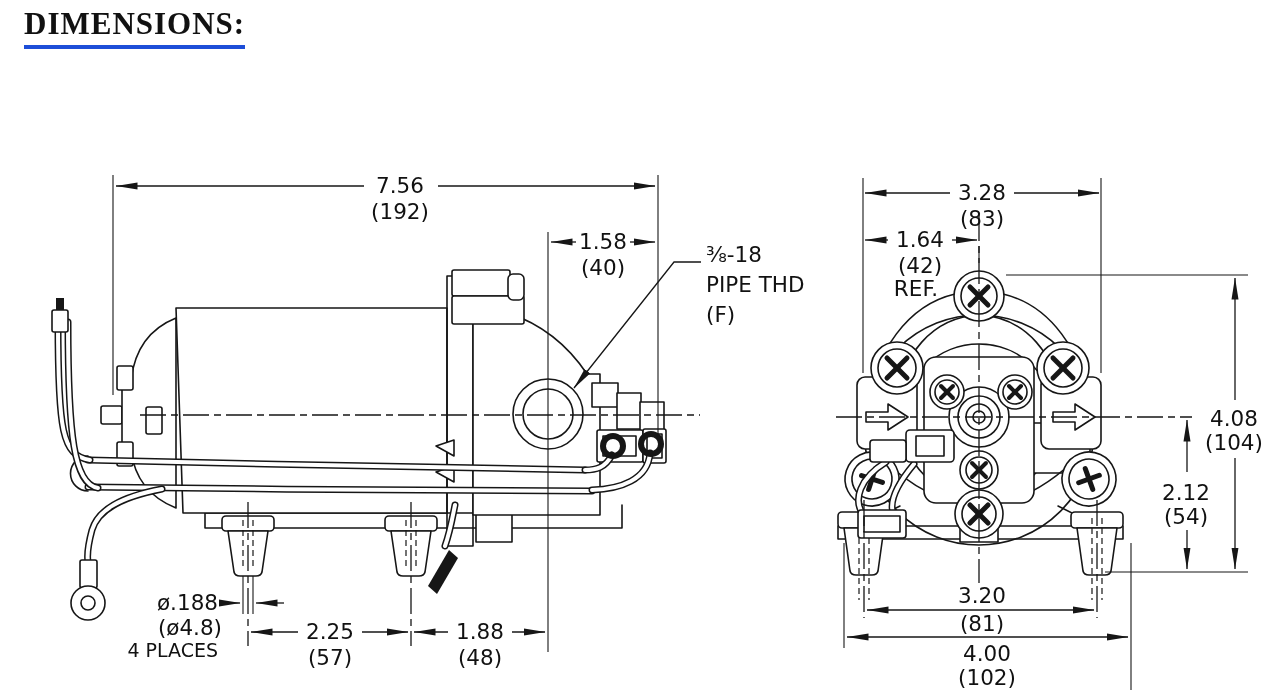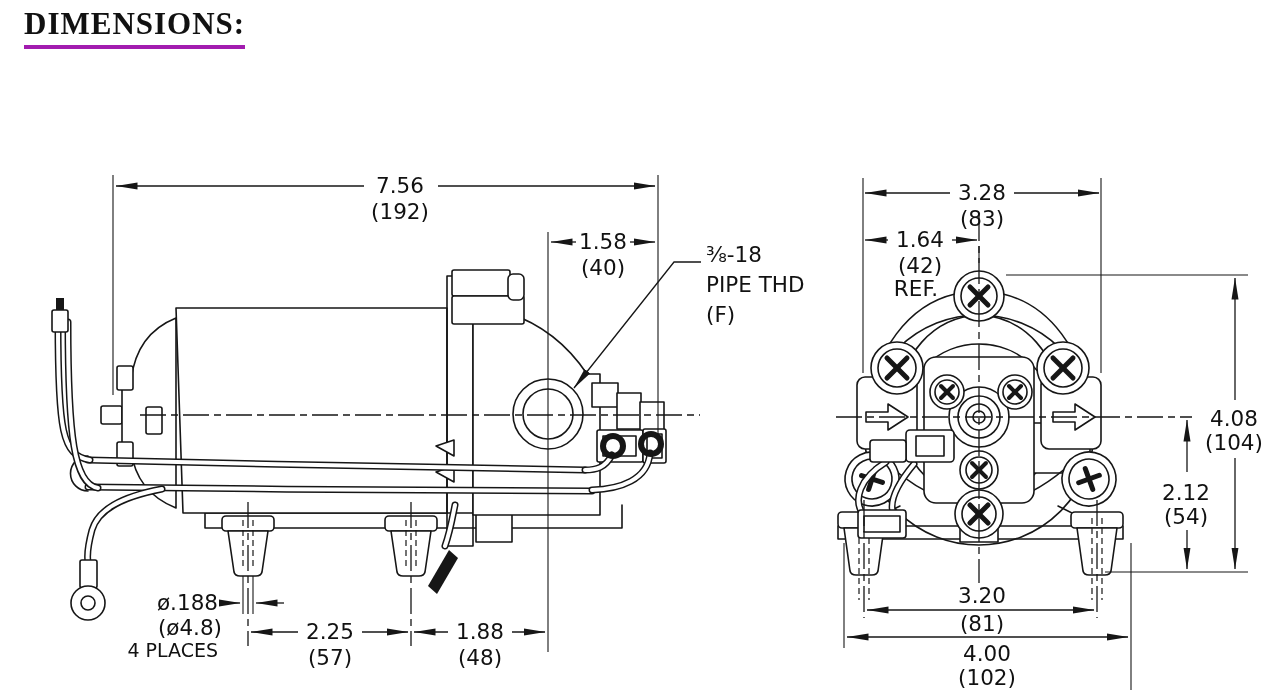--- a/index.html
+++ b/index.html
@@ -1,21 +1,21 @@
 <!DOCTYPE html>
 <html><head>
 <meta charset="utf-8">
 <style>
   html,body{margin:0;padding:0;background:#fff;}
   .stage{position:relative;width:1281px;height:700px;background:#fff;overflow:hidden;
          font-family:"DejaVu Sans",sans-serif;}
   .title{position:absolute;left:24px;top:6px;margin:0;
          font-family:"Liberation Serif","DejaVu Serif",serif;
          font-size:31px;font-weight:bold;letter-spacing:1px;color:#111;
-         border-bottom:4px solid #a21caf;padding-bottom:3px;}
+         border-bottom:4px solid #1d4ed8;padding-bottom:3px;}
   svg{position:absolute;left:0;top:0;}
   .obj{fill:none;stroke:#161616;stroke-width:1.6;stroke-linejoin:round;stroke-linecap:round;}
   .wf{fill:#ffffff;}
   .dk{fill:#161616;stroke:none;}
   .ext{fill:none;stroke:#161616;stroke-width:1.1;}
   .dim{fill:none;stroke:#161616;stroke-width:1.3;marker-end:url(#arw);}
   .cl{fill:none;stroke:#161616;stroke-width:1.3;stroke-dasharray:26 5 7 5;}
   .hid{fill:none;stroke:#161616;stroke-width:1.2;stroke-dasharray:6 4;}
   .wtO{fill:none;stroke:#161616;stroke-width:7;stroke-linecap:round;}
   .wtI{fill:none;stroke:#ffffff;stroke-width:4;stroke-linecap:round;}

